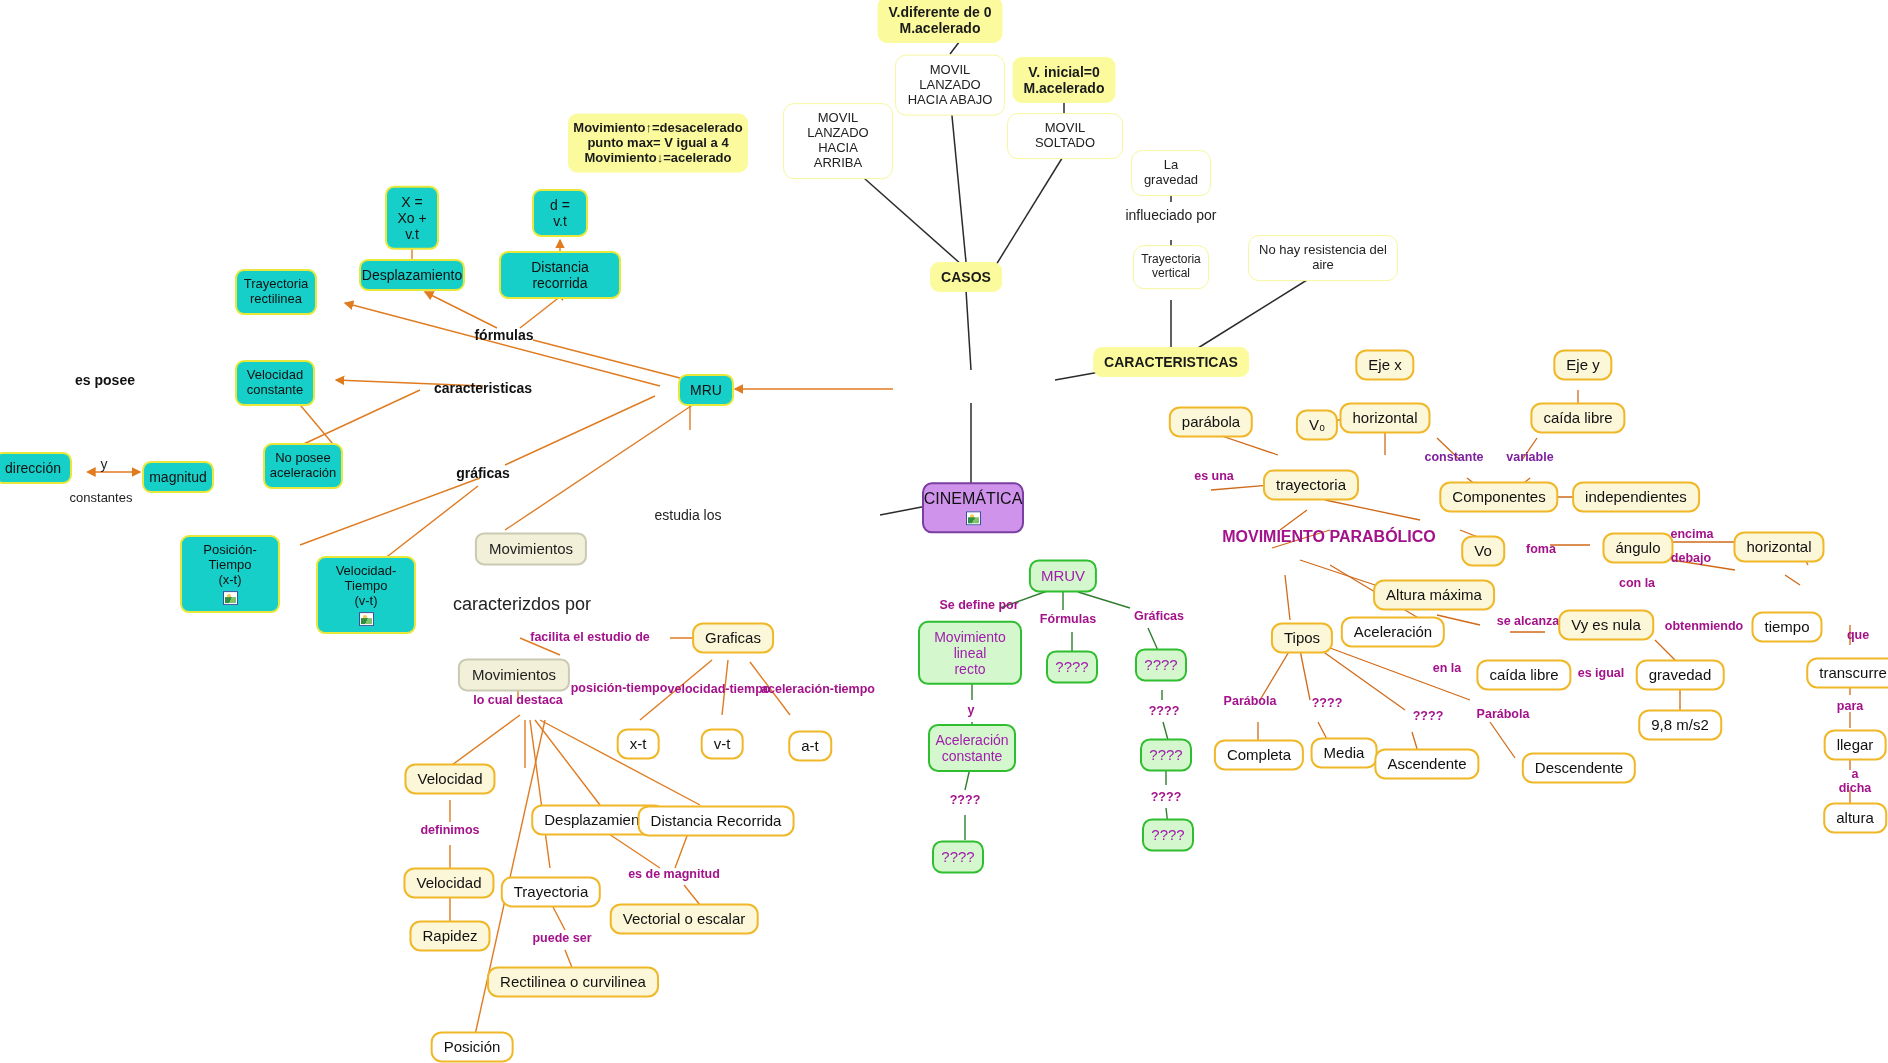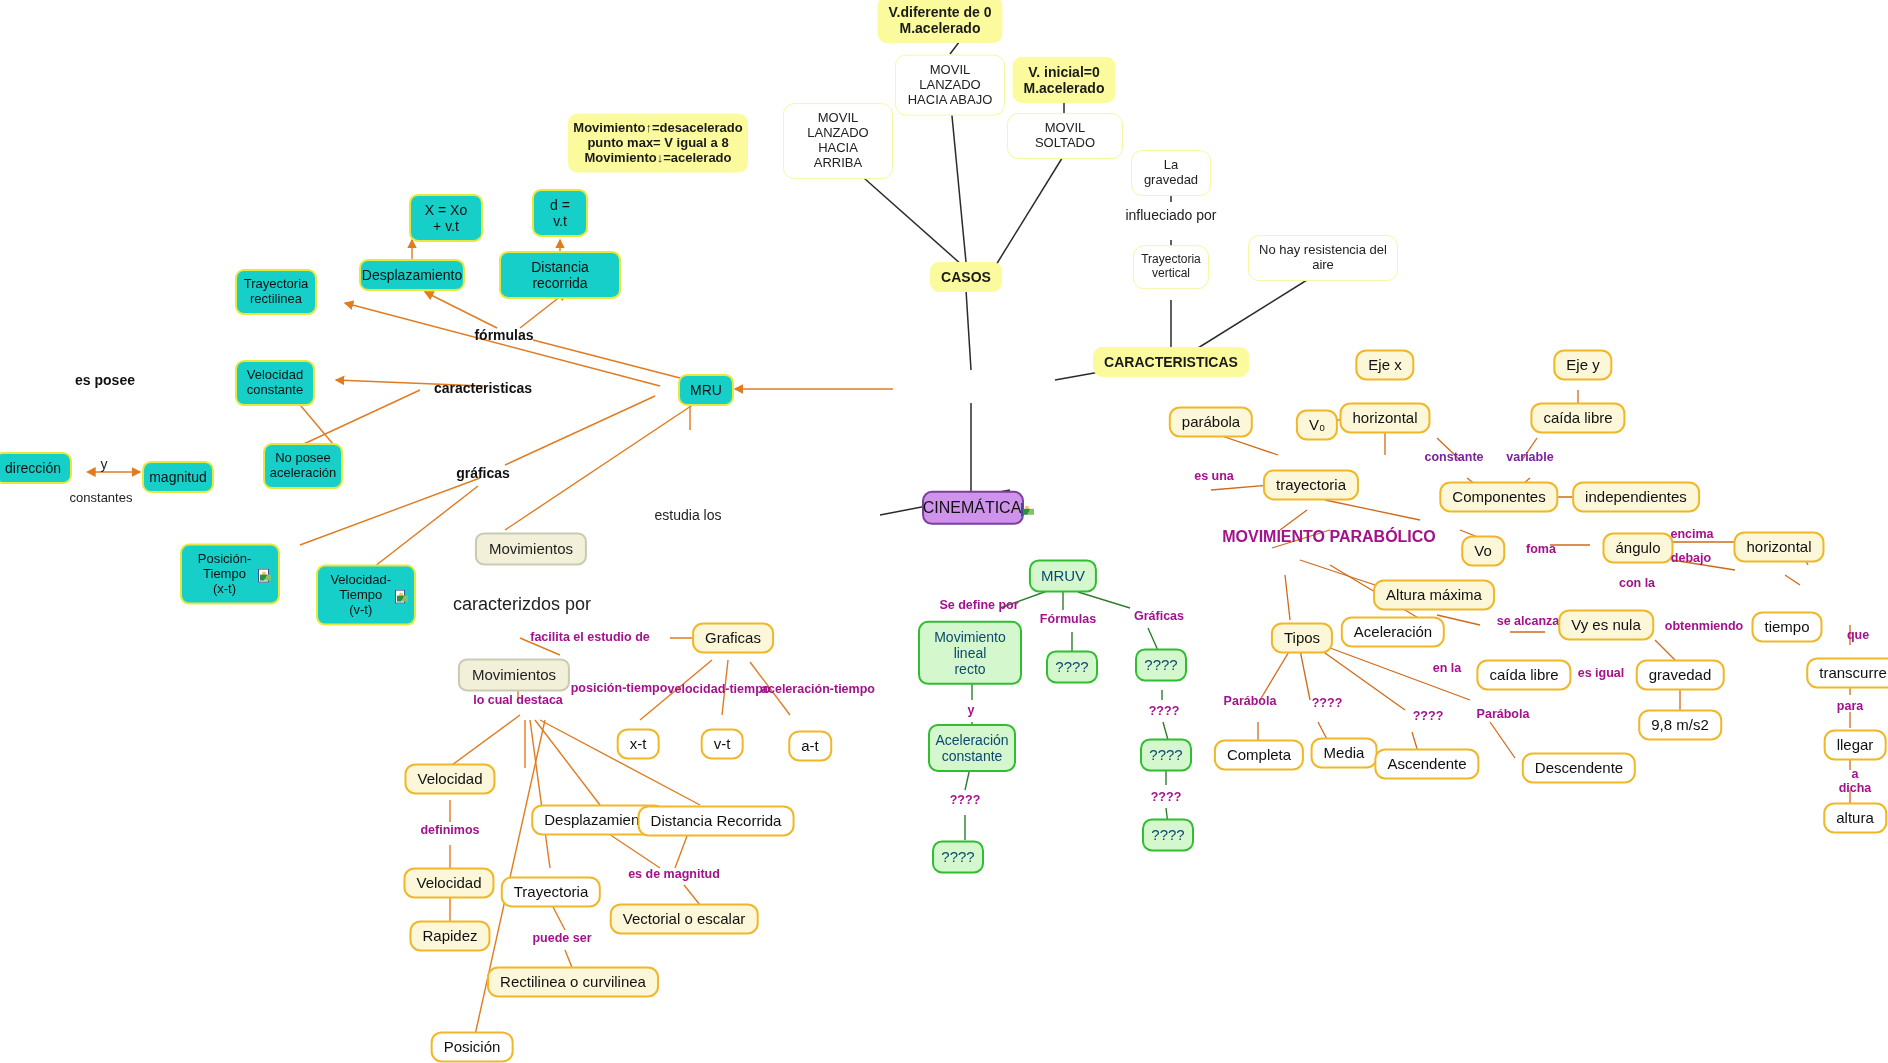--- a/index.html
+++ b/index.html
@@ -12,42 +12,42 @@
         transform:translate(-50%,-50%);white-space:pre-line;}
 
   
   .n-yellowbold{background:#fbfb9e;border:1px solid #fbfb9e;border-radius:9px;
       color:#1a1a1a;font-weight:bold;font-size:14px;padding:6px 10px;}
   .n-white{background:#ffffff;border:1.4px solid #f7f7a0;border-radius:11px;
       color:#222;font-size:13px;padding:7px 10px;}
   .n-teal{background:#16cfc8;border:2.4px solid #e8e83a;border-radius:9px;
       color:#111;font-size:14px;padding:6px 9px;}
   .n-green{background:#d5f7cd;border:2px solid #2fbe2f;border-radius:10px;
-      color:#0c4a6e;font-size:15px;padding:6px 10px;}
+      color:#a21caf;font-size:15px;padding:6px 10px;}
   .n-purple{background:#cf93ec;border:2px solid #7a3fa0;border-radius:10px;
       color:#111;font-size:16px;padding:6px 12px;}
   .n-gray{background:#f2f0d8;border:2px solid #c9c9b4;border-radius:9px;
       color:#222;font-size:15px;padding:6px 12px;}
   .n-amber{background:#ffffff;border:2.2px solid #f0b828;border-radius:11px;
       color:#111;font-size:15px;padding:5px 11px;}
   .n-amberfill{background:#fcf7d9;border:2.2px solid #f0b828;border-radius:11px;
       color:#111;font-size:15px;padding:5px 11px;}
   .n-plain{background:transparent;border:none;color:#111;font-size:14px;font-weight:bold;padding:0;}
   .n-plainlight{background:transparent;border:none;color:#222;font-size:14px;font-weight:normal;padding:0;}
   .n-link-magenta{background:transparent;border:none;color:#a3128a;font-size:12.5px;font-weight:bold;padding:0;}
   .n-link-purple{background:transparent;border:none;color:#7d1f9e;font-size:12.5px;font-weight:bold;padding:0;}
   .n-title-parab{background:transparent;border:none;color:#a3128a;font-size:16px;font-weight:bold;padding:0;}
 
   .pic{display:inline-block;width:15px;height:14px;margin-top:3px;
        background:#fff;border:1px solid #3a4fa0;box-sizing:border-box;position:relative;}
   .pic:after{content:"";position:absolute;left:1px;bottom:1px;width:11px;height:6px;
        background:linear-gradient(120deg,#2f8f3f 0 50%,#7fc46a 50% 100%);}
   .pic:before{content:"";position:absolute;left:3px;top:2px;width:4px;height:4px;
        border-radius:50%;background:#f2c84b;}
-  .withpic{flex-direction:row;}
+  .withpic{flex-direction:column;}
 </style>
 </head>
 <body>
 
 <div id="map">
 
   <svg id="links">
     <defs>
       <marker id="ao" markerWidth="7" markerHeight="7" refX="6" refY="3.5" orient="auto">
         <polygon points="0 0, 7 3.5, 0 7" fill="#e07b20"></polygon>
@@ -179,42 +179,42 @@
   </svg>
 
   <div class="node n-yellowbold" style="left:940px;top:20px;">V.diferente de 0
 M.acelerado</div>
   <div class="node n-white" style="left:950px;top:85px;width:110px;">MOVIL LANZADO
 HACIA ABAJO</div>
   <div class="node n-yellowbold" style="left:1064px;top:80px;">V. inicial=0
 M.acelerado</div>
   <div class="node n-white" style="left:1065px;top:136px;width:116px;">MOVIL SOLTADO</div>
   <div class="node n-yellowbold" style="left:658px;top:143px;width:180px;font-size:13px;">Movimiento↑=desacelerado
-punto max= V igual a 8
+punto max= V igual a 4
 Movimiento↓=acelerado</div>
   <div class="node n-white" style="left:838px;top:141px;width:110px;">MOVIL LANZADO
 HACIA ARRIBA</div>
 
   <div class="node n-white" style="left:1171px;top:173px;width:80px;">La gravedad</div>
   <div class="node n-plainlight" style="left:1171px;top:215px;">influeciado por</div>
   <div class="node n-white" style="left:1171px;top:267px;width:76px;font-size:12px;">Trayectoria
 vertical</div>
   <div class="node n-white" style="left:1323px;top:258px;width:150px;">No hay resistencia del aire</div>
 
   <div class="node n-yellowbold" style="left:966px;top:277px;">CASOS</div>
   <div class="node n-yellowbold" style="left:1171px;top:362px;">CARACTERISTICAS</div>
 
   <div class="node n-purple withpic" style="left:973px;top:508px;width:102px;">
     <span>CINEMÁTICA</span>
     <span class="pic"></span>
   </div>
   <div class="node n-plainlight" style="left:688px;top:515px;">estudia los</div>
 
   <div class="node n-teal" style="left:706px;top:390px;width:56px;">MRU</div>
-  <div class="node n-teal" style="left:412px;top:218px;width:74px;margin-left:34px;">X = Xo + v.t</div>
+  <div class="node n-teal" style="left:412px;top:218px;width:54px;">X = Xo + v.t</div>
   <div class="node n-teal" style="left:560px;top:213px;width:56px;">d = v.t</div>
   <div class="node n-teal" style="left:412px;top:275px;width:106px;">Desplazamiento</div>
   <div class="node n-teal" style="left:560px;top:275px;width:122px;">Distancia recorrida</div>
   <div class="node n-teal" style="left:276px;top:292px;width:82px;font-size:13px;">Trayectoria
 rectilinea</div>
   <div class="node n-teal" style="left:275px;top:383px;width:80px;font-size:13px;">Velocidad
 constante</div>
   <div class="node n-teal" style="left:303px;top:466px;width:80px;font-size:13px;">No posee
 aceleración</div>
   <div class="node n-teal" style="left:33px;top:468px;width:78px;">dirección</div>

